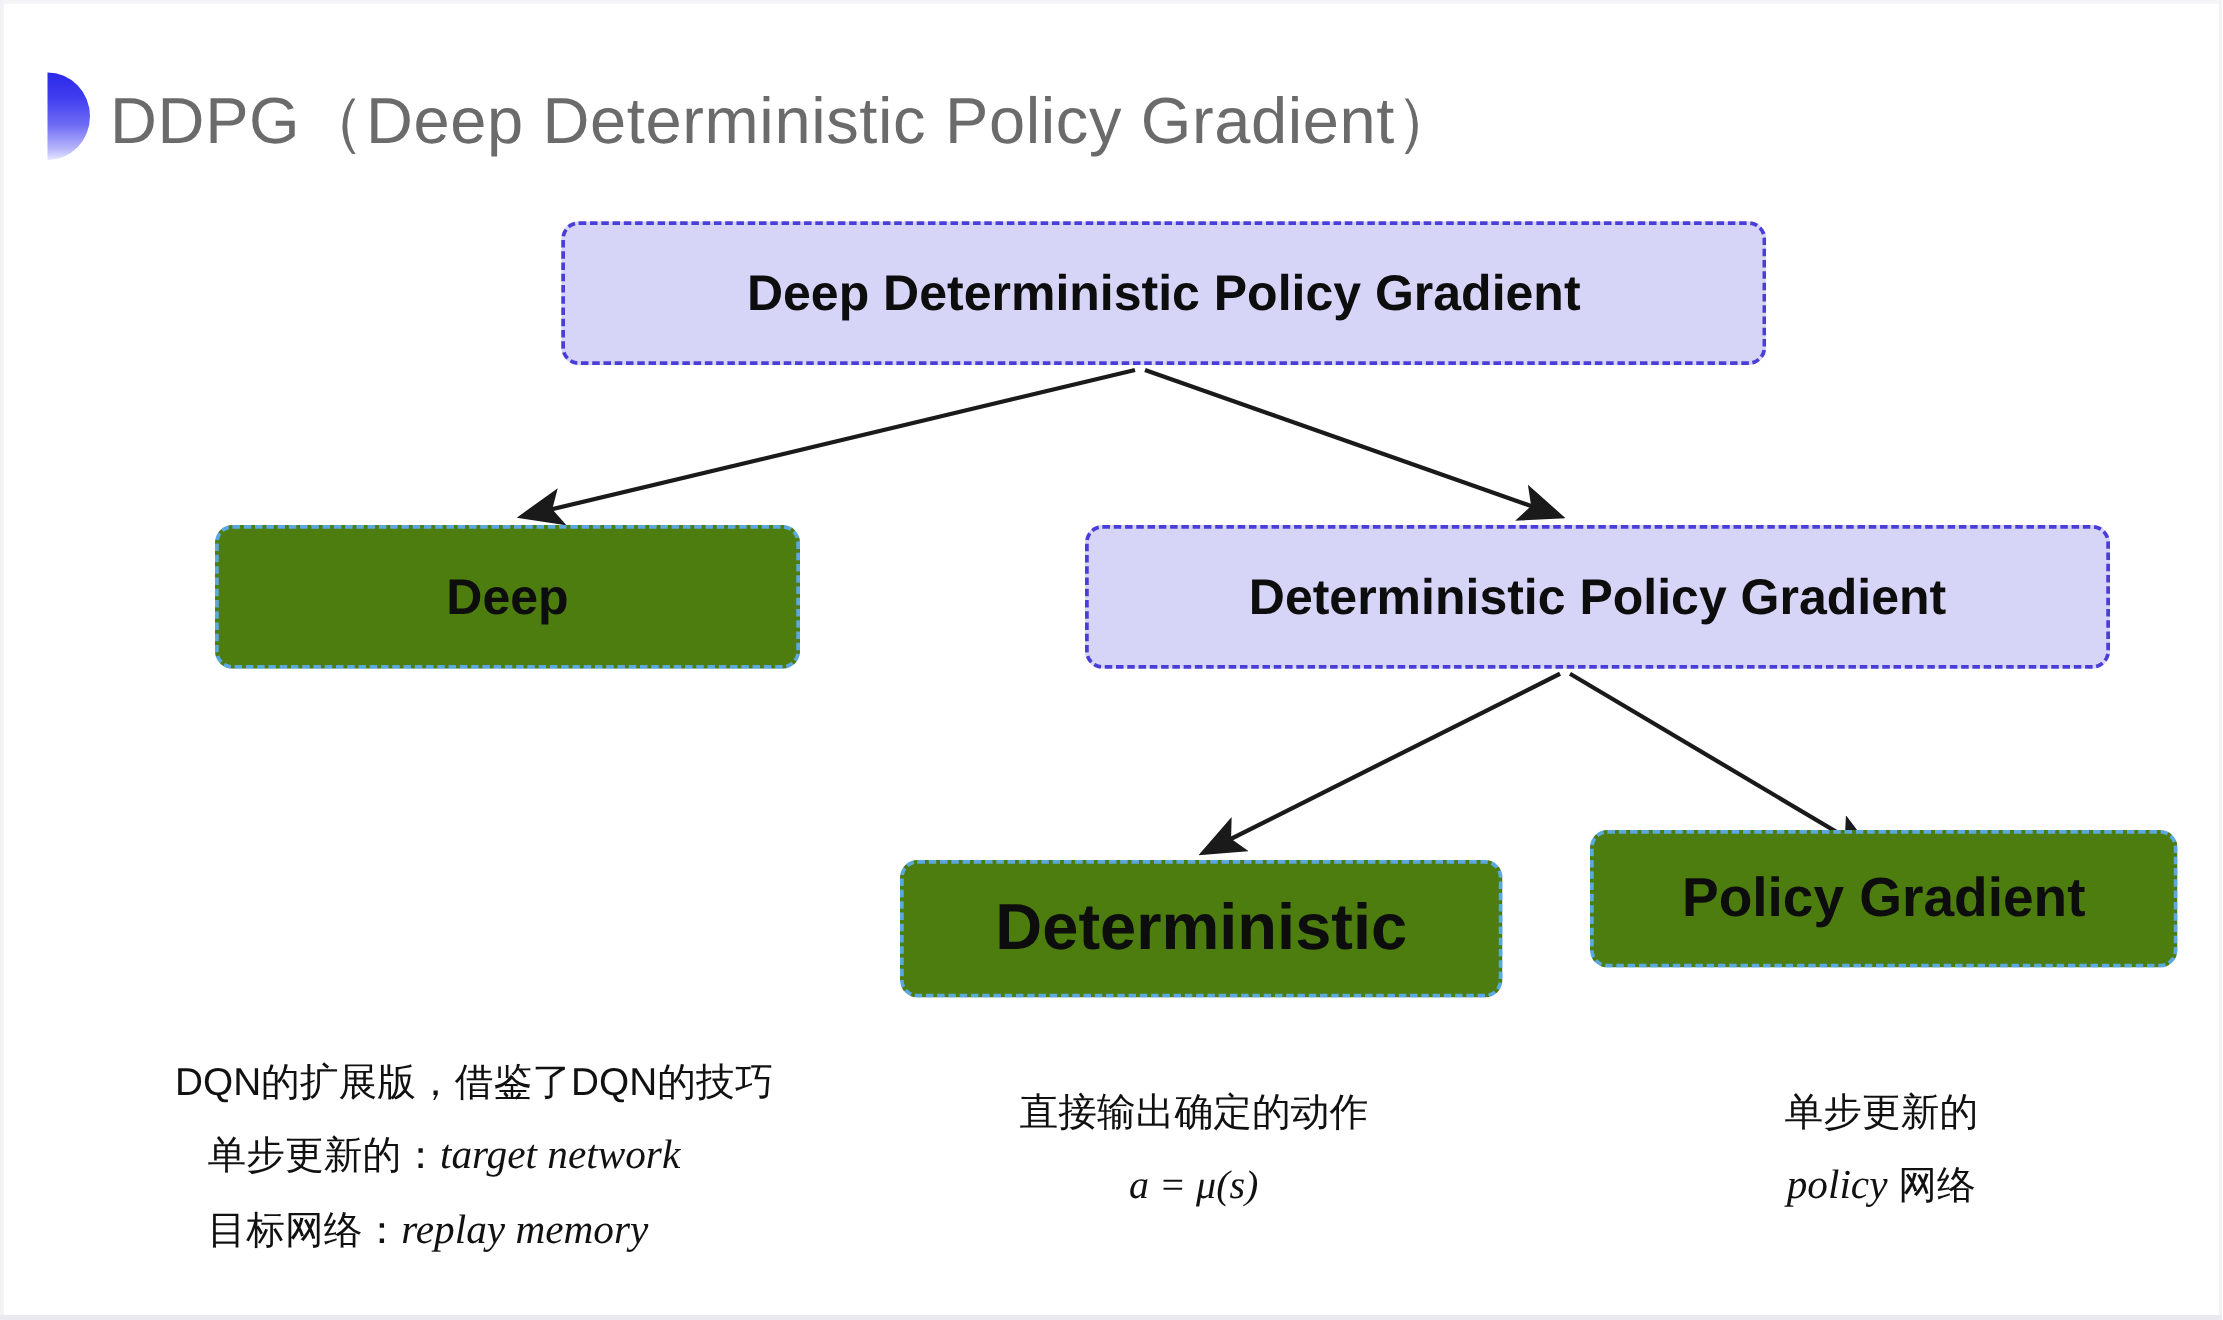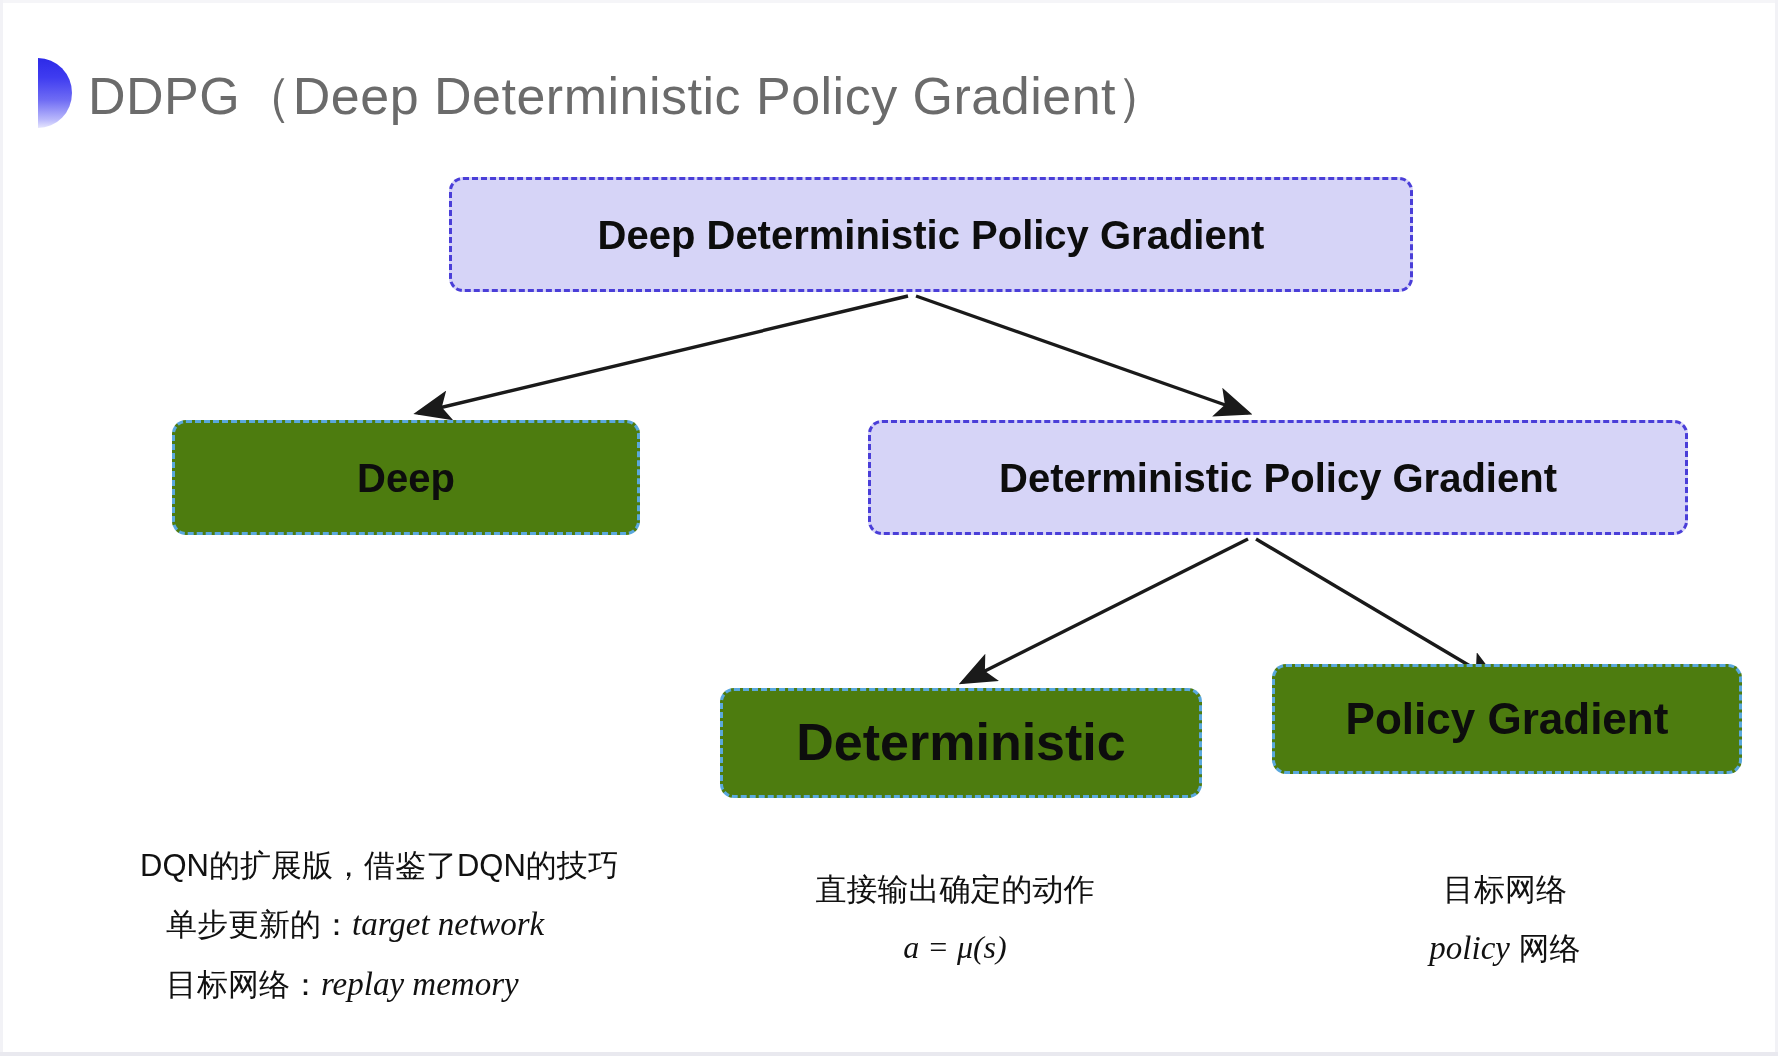--- a/index.html
+++ b/index.html
@@ -215,17 +215,17 @@
     <span class="ann-line indent"><span>单步更新的：</span><span class="serif-italic">target network</span></span>
     <span class="ann-line indent"><span>目标网络：</span><span class="serif-italic">replay memory</span></span>
   </div>
 
   <div class="annotation" id="annotation-middle">
     <span class="ann-line">直接输出确定的动作</span>
     <span class="ann-line math">a = μ(s)</span>
   </div>
 
   <div class="annotation" id="annotation-right">
-    <span class="ann-line">目标网络</span>
+    <span class="ann-line">单步更新的</span>
     <span class="ann-line"><span class="serif-italic">policy</span><span> 网络</span></span>
   </div>
 
 </div>
 
 </body></html>

